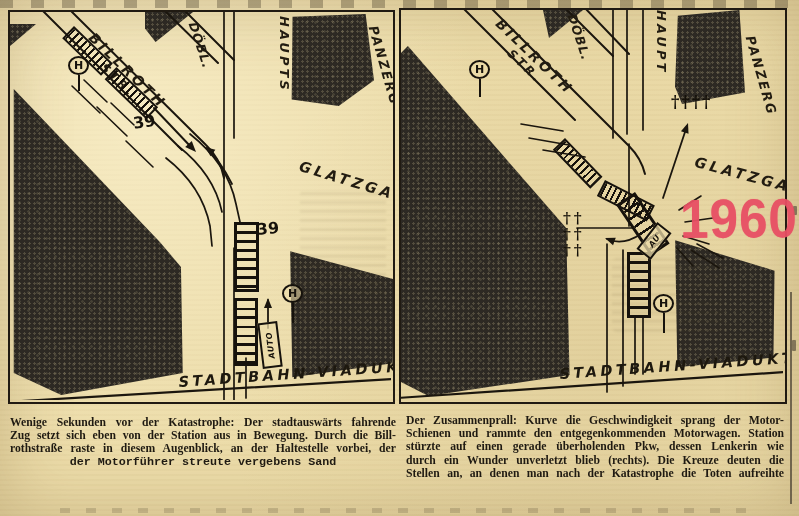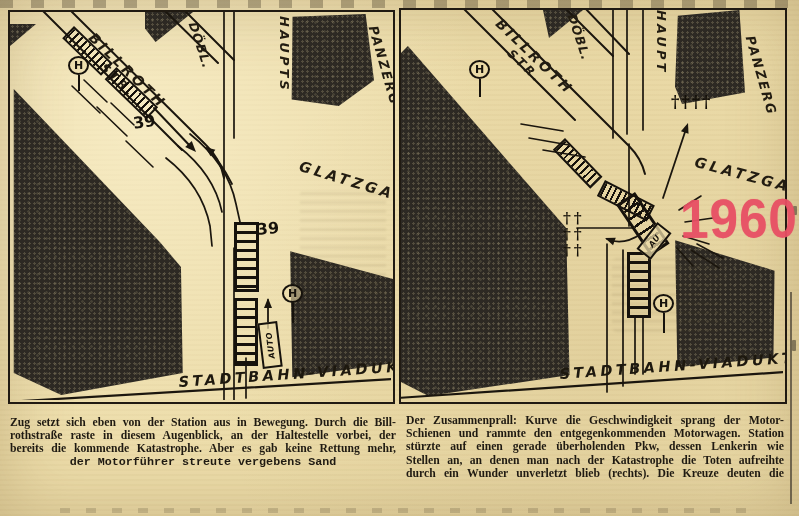--- a/index.html
+++ b/index.html
@@ -247,27 +247,27 @@
     <div class="crosses" style="left:162px;top:200px;font-size:15px;line-height:16px;letter-spacing:3px;">
       <div>††</div>
       <div>††</div>
       <div>††</div>
     </div>
   </div>
 
   <div class="stamp" style="left:680px;top:192px;">1960</div>
 
   <div class="cap" style="left:10px;top:416px;width:386px;">
+    <div class="jline">Wenige Sekunden vor der Katastrophe: Der stadtauswärts fahrende</div>
     <div class="jline">Zug setzt sich eben von der Station aus in Bewegung. Durch die Bill-</div>
     <div class="jline">rothstraße raste in diesem Augenblick, an der Haltestelle vorbei, der</div>
-    <div class="jline">bereits die kommende Katastrophe. Aber es gab keine Rettung mehr,</div>
     <div class="cline">der Motorführer streute vergebens Sand</div>
   </div>
 
   <div class="cap" style="left:406px;top:414px;width:378px;">
     <div class="jline">Der Zusammenprall: Kurve die Geschwindigkeit sprang der Motor-</div>
     <div class="jline">Schienen und rammte den entgegenkommenden Motorwagen. Station</div>
     <div class="jline">stürzte auf einen gerade überholenden Pkw, dessen Lenkerin wie</div>
+    <div class="jline">durch ein Wunder unverletzt blieb (rechts). Die Kreuze deuten die</div>
     <div class="jline">Stellen an, an denen man nach der Katastrophe die Toten aufreihte</div>
-    <div class="jline">durch ein Wunder unverletzt blieb (rechts). Die Kreuze deuten die</div>
   </div>
 
 </div>
 
 </body></html>

